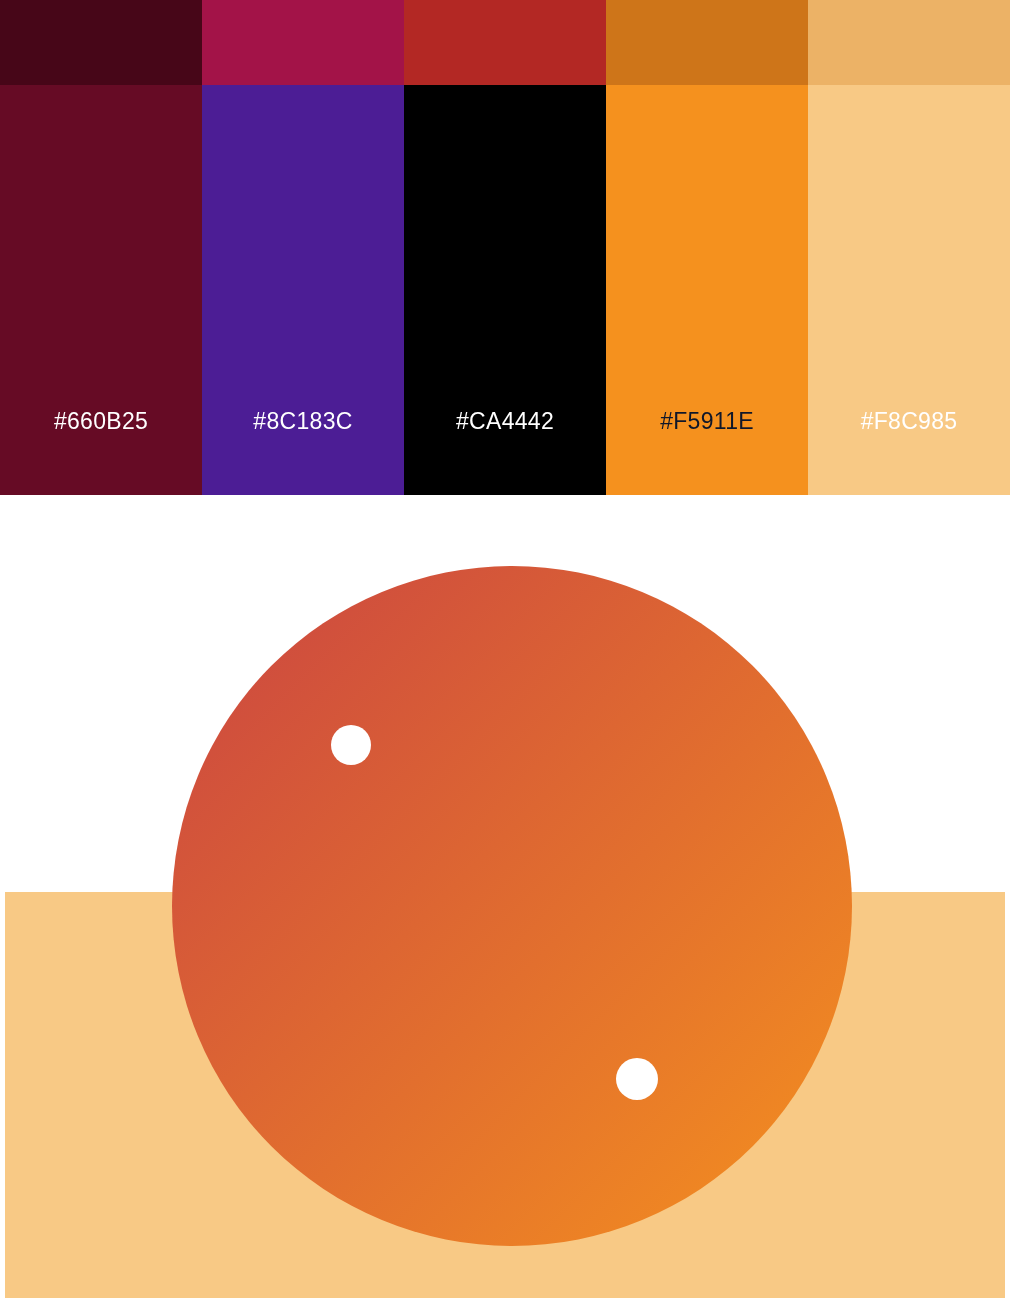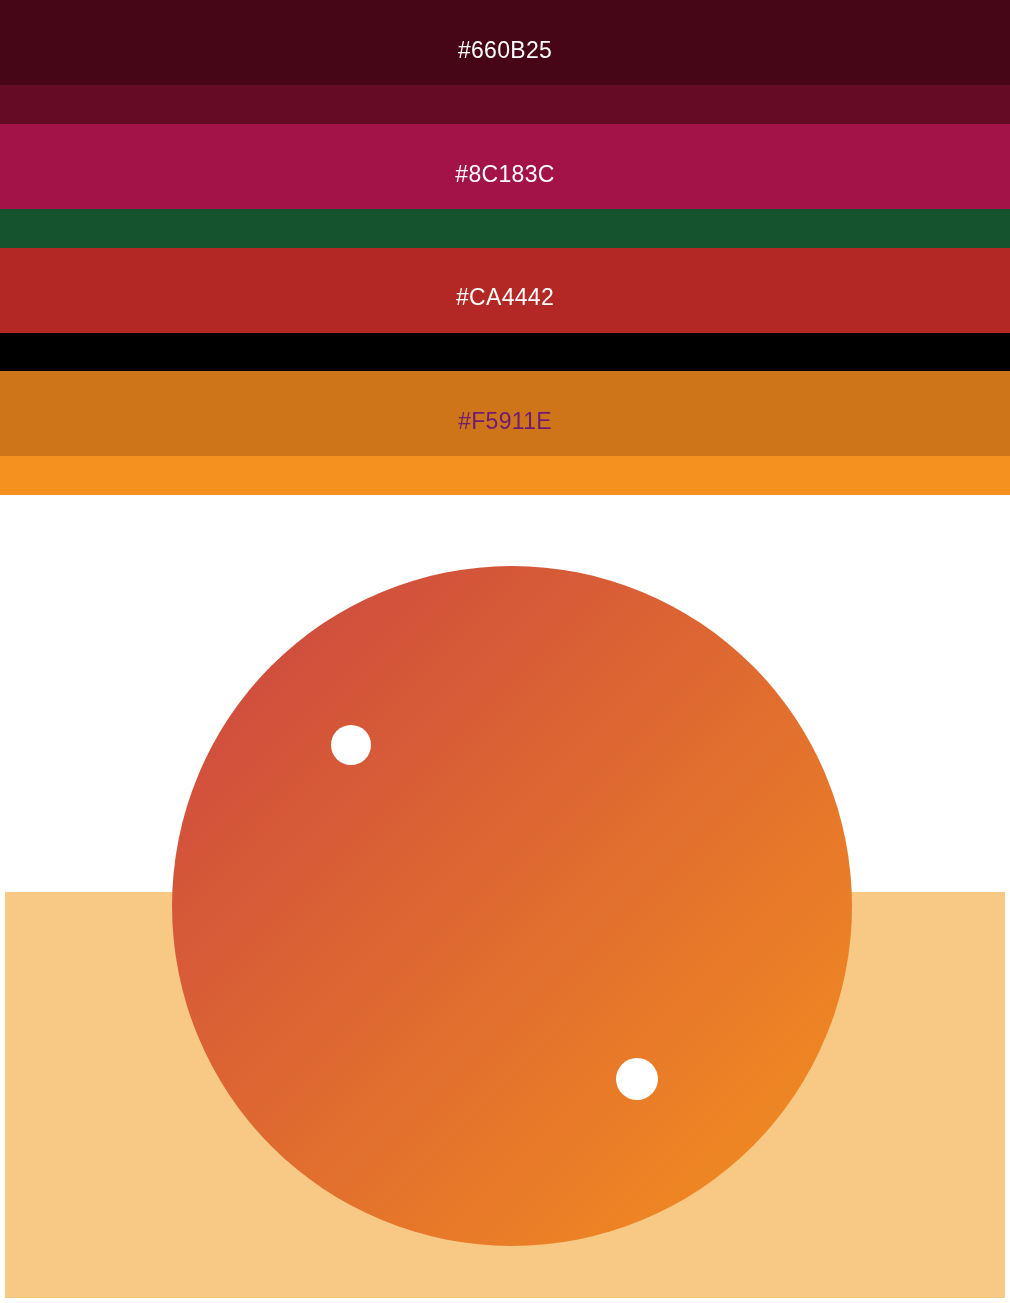--- a/index.html
+++ b/index.html
@@ -22,21 +22,21 @@
   }
 
   
   .palette {
     position: absolute;
     left: 0;
     top: 0;
     width: 1010px;
     height: 495px;
     display: flex;
-    flex-direction: column;
+    flex-direction: row;
   }
 
   .swatch {
     position: relative;
     flex: 1 1 0;
     height: 495px;
     display: flex;
     align-items: flex-end;
     justify-content: center;
   }
@@ -97,35 +97,39 @@
 
 <div id="page">
 
   <div class="palette" style="height: 495px;">
 
     <div class="swatch" style="background-color: rgb(102, 11, 37);">
       <div class="swatch-top" style="background-color: rgb(71, 6, 24); height: 85px;"></div>
       <span class="swatch-label" style="color: rgb(255, 255, 255);">#660B25</span>
     </div>
 
-    <div class="swatch" style="background-color: #14532d;">
+    <div class="swatch" style="background-color: #4c1d95;">
       <div class="swatch-top" style="background-color: rgb(163, 19, 72); height: 85px;"></div>
       <span class="swatch-label" style="color: rgb(255, 255, 255);">#8C183C</span>
     </div>
 
     <div class="swatch" style="background-color: #000000;">
       <div class="swatch-top" style="background-color: rgb(179, 40, 36); height: 85px;"></div>
       <span class="swatch-label" style="color: rgb(255, 255, 255);">#CA4442</span>
     </div>
 
     <div class="swatch" style="background-color: rgb(245, 145, 30);">
       <div class="swatch-top" style="background-color: rgb(206, 117, 25); height: 85px;"></div>
-      <span class="swatch-label" style="color: #701a75;">#F5911E</span>
+      <span class="swatch-label" style="color: #0f172a;">#F5911E</span>
     </div>
 
+    <div class="swatch" style="background-color: rgb(248, 201, 133);">
+      <div class="swatch-top" style="background-color: rgb(236, 178, 102); height: 85px;"></div>
+      <span class="swatch-label" style="color: rgb(255, 255, 255);">#F8C985</span>
+    </div>
 
   </div>
 
   <div class="illustration" style="background-color: rgb(255, 255, 255);">
 
     <div class="ground-band" style="background-color: rgb(248, 201, 133); top: 397px; height: 406px;"></div>
 
     <div class="sun-wrap">
       <svg class="sun-svg" width="1010" height="808" viewBox="0 0 1010 808" xmlns="http://www.w3.org/2000/svg">
         <defs>

